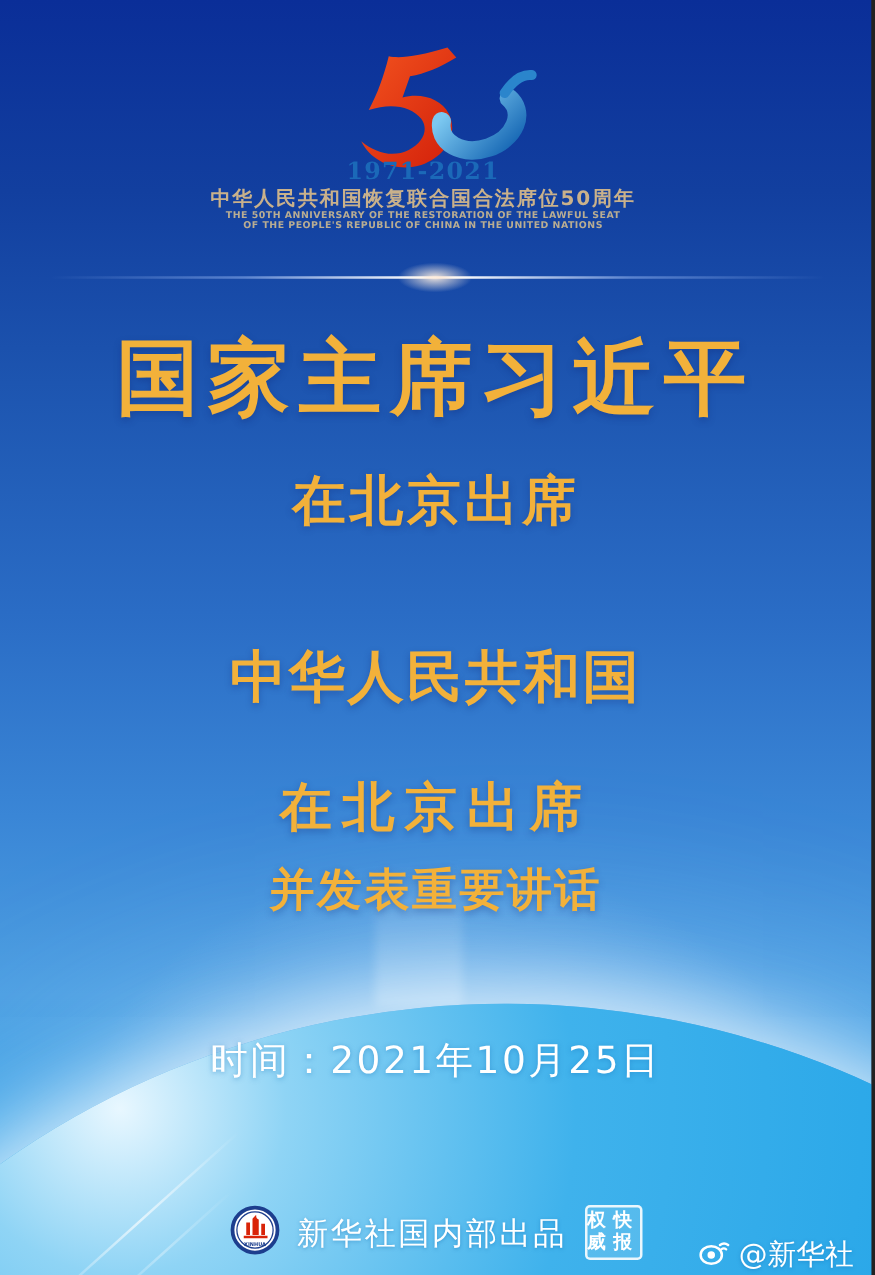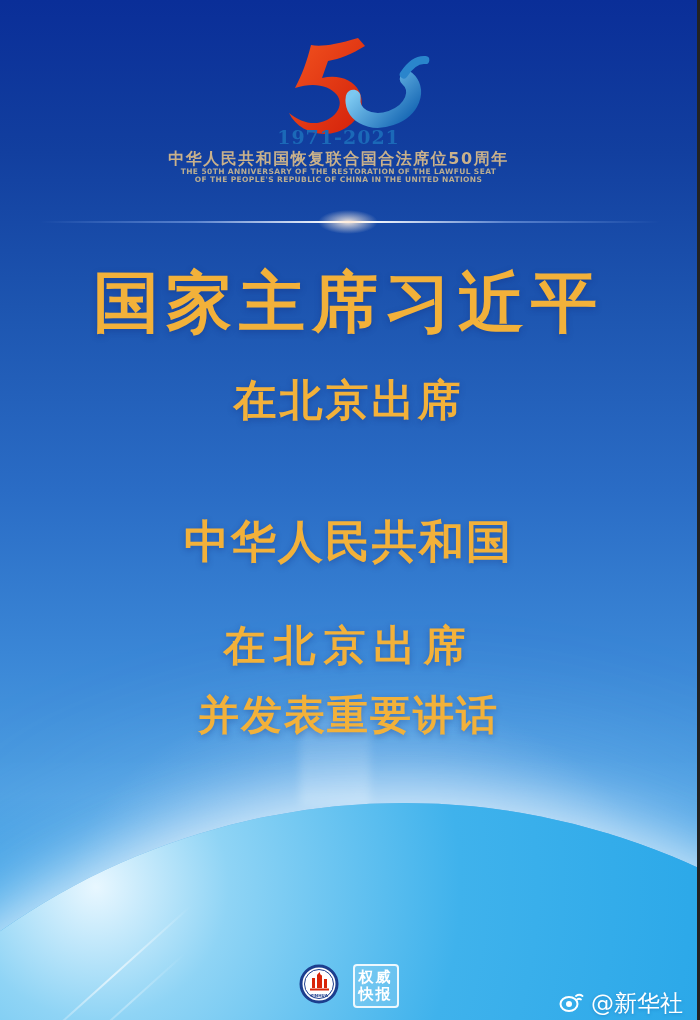--- a/index.html
+++ b/index.html
@@ -76,42 +76,42 @@
     font-family:"DejaVu Serif","Liberation Serif",serif;
     font-weight:bold; color:#f2b13a;
     text-shadow:0 2px 6px rgba(15,40,120,.35);
     white-space:nowrap;
   }
   #headline-1{top:258px; font-size:66px; letter-spacing:7px;}
   #headline-2{top:372px; font-size:43px; letter-spacing:3px;}
   #headline-3{top:472px; font-size:45px; letter-spacing:2px;margin-top:40px;}
   #headline-4{top:540px; font-size:44px; letter-spacing:4px;}
   #headline-5{top:618px; font-size:42px; letter-spacing:8px;}
-  #headline-6{top:688px; font-size:41px; letter-spacing:2px;}
+  #headline-6{top:688px; font-size:36px; letter-spacing:2px;}
 
   
   #time-label{
     top:828px; font-size:30px; color:#ffffff; letter-spacing:2px;
     text-shadow:0 1px 4px rgba(30,120,190,.5);
   }
 
   
   #footer-row{
     left:0; right:0; top:963px; height:46px;
     display:flex; align-items:center; justify-content:center; gap:14px;
   }
   #producer-label{
     font-size:25px; color:#ffffff; letter-spacing:2px;
     text-shadow:0 1px 3px rgba(20,110,180,.5);
   }
   #authority-badge{
     width:42px; height:40px; border:2px solid rgba(255,255,255,.88);
     border-radius:4px; background:rgba(255,255,255,.14);
-    display:flex; flex-direction:column; align-items:center; justify-content:center;
-    font-family:Liberation Serif, serif;
+    display:flex; flex-direction:row; align-items:center; justify-content:center;
+    font-family:Liberation Mono, monospace;
     font-weight:bold; font-size:15px; line-height:17px;
     letter-spacing:2px; color:#ffffff;
   }
   #weibo-credit{
     right:14px; top:988px; display:flex; align-items:center; gap:5px;
     color:#ffffff; font-size:23px;
     text-shadow:0 1px 3px rgba(20,110,180,.5);
   }
 </style>
 </head>
@@ -156,32 +156,34 @@
     <div>THE 50TH ANNIVERSARY OF THE RESTORATION OF THE LAWFUL SEAT</div>
     <div>OF THE PEOPLE'S REPUBLIC OF CHINA IN THE UNITED NATIONS</div>
   </div>
 
   <div id="headline-1" class="abs centered gold">国家主席习近平</div>
   <div id="headline-2" class="abs centered gold">在北京出席</div>
   <div id="headline-3" class="abs centered gold">中华人民共和国</div>
   <div id="headline-5" class="abs centered gold">在北京出席</div>
   <div id="headline-6" class="abs centered gold">并发表重要讲话</div>
 
+  <div id="time-label" class="abs centered">时间：2021年10月25日</div>
 
   <div id="footer-row" class="abs">
     <span>
       <svg width="40" height="40" viewBox="0 0 40 40">
         <circle cx="20" cy="20" r="18" fill="#ffffff" stroke="#1c3e8e" stroke-width="3"></circle>
         <circle cx="20" cy="20" r="14.5" fill="none" stroke="#1c3e8e" stroke-width="1"></circle>
         <path d="M13,24 L13,14 L16,14 L16,24 Z M18,24 L18,11 C19,9.5 20,8.5 21,8
                  C20.7,10 21.5,11 23,11.5 L23,24 Z M25,24 L25,15 L28,15 L28,24 Z
                  M11,24.5 L30,24.5 L30,26.5 L11,26.5 Z" fill="#d92408"></path>
         <text x="20" y="33" text-anchor="middle" font-size="4" fill="#1c3e8e" font-family="DejaVu Sans, sans-serif" font-weight="bold">XINHUA</text>
       </svg>
     </span>
+    <span id="producer-label">新华社国内部出品</span>
     <span id="authority-badge">
       <span>权威</span>
       <span>快报</span>
     </span>
   </div>
 
   <div id="weibo-credit" class="abs">
     <span>
       <svg width="27" height="24" viewBox="0 0 27 24">
         <ellipse cx="10" cy="15" rx="8.5" ry="7" fill="none" stroke="#ffffff" stroke-width="2"></ellipse>

